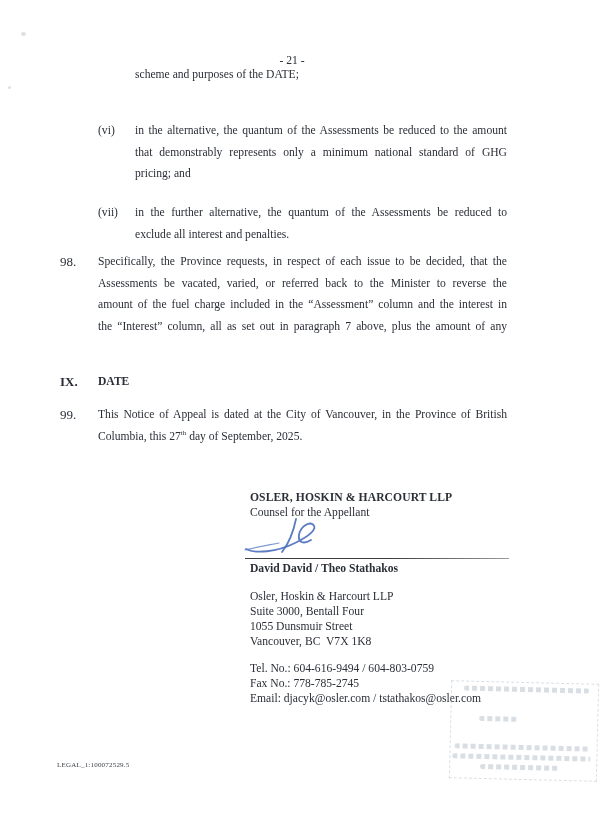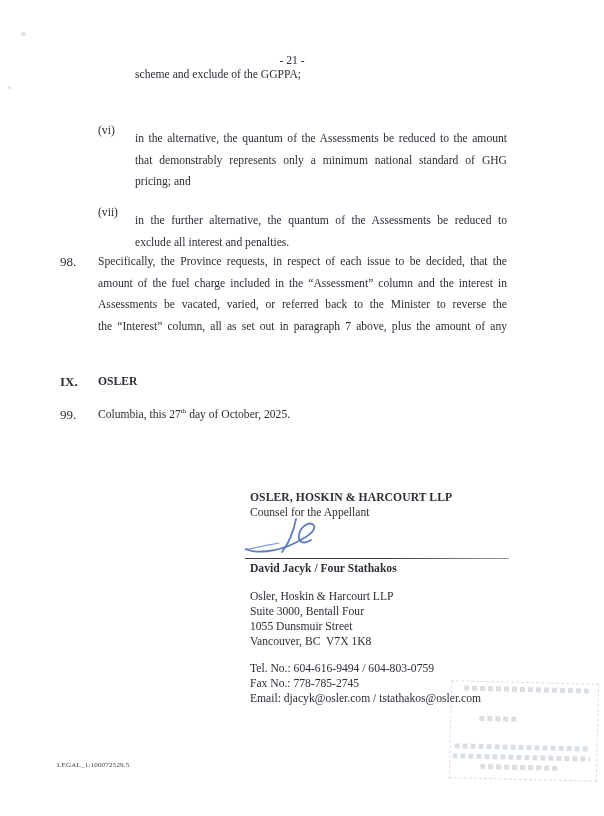--- a/index.html
+++ b/index.html
@@ -12,21 +12,21 @@
   .ln{font-size:11.6px;line-height:21.5px;white-space:normal;}
   .just{text-align:justify;text-align-last:justify;-moz-text-align-last:justify;}
   .left{text-align:left;}
   .pagenum{top:27px;left:0;width:584px;text-align:center;font-size:11.6px;margin-top:27px;}
   
   .hang{left:60px;width:447px;}
   .hang .num{position:absolute;left:0;top:0;font-size:13px;line-height:21.5px;}
   .hang .body{margin-left:38px;width:409px;}
   .sub{left:98px;width:409px;}
   .sub .lbl{position:absolute;left:0;top:0;font-size:11.6px;line-height:21.5px;}
-  .sub .body{margin-left:37px;width:372px;margin-top:8px;}
+  .sub .body{margin-left:37px;width:372px;}
   .contpara{left:135px;width:372px;}
   .heading{font-weight:bold;}
   sup.th{font-size:7px;vertical-align:super;line-height:0;}
   
   .sig-firm{left:250px;top:491px;font-size:11.6px;font-weight:bold;letter-spacing:.1px;}
   .sig-role{left:250px;top:506px;font-size:11.6px;}
   .sig-svg{left:243px;top:516px;}
   .sig-rule{left:245px;top:558px;width:264px;height:1px;
     background:linear-gradient(90deg,#3d3d3d 55%,#9a9a9a 100%);}
   .sig-name{left:250px;top:562px;font-size:11.6px;font-weight:bold;}
@@ -50,21 +50,21 @@
 <body>
 
 <div class="page" style="color: rgb(42, 46, 54);">
 
   <div class="abs speck" style="left:21px;top:32px;width:5px;height:4px;"></div>
   <div class="abs speck" style="left:8px;top:86px;width:3px;height:3px;"></div>
 
   <div class="abs pagenum">- 21 -</div>
 
   <div class="abs contpara" style="top:64px;">
-    <div class="ln left">scheme and exclude of the GGPPA;</div>
+    <div class="ln left">scheme and purposes of the DATE;</div>
   </div>
 
   <div class="abs sub" style="top:120px;">
     <span class="lbl">(vi)</span>
     <div class="body">
       <div class="ln just">in the alternative, the quantum of the Assessments be reduced to the amount</div>
       <div class="ln just">that demonstrably represents only a minimum national standard of GHG</div>
       <div class="ln left">pricing; and</div>
     </div>
   </div>
@@ -74,51 +74,52 @@
     <div class="body">
       <div class="ln just">in the further alternative, the quantum of the Assessments be reduced to</div>
       <div class="ln left">exclude all interest and penalties.</div>
     </div>
   </div>
 
   <div class="abs hang" style="top:251px;">
     <span class="num">98.</span>
     <div class="body">
       <div class="ln just">Specifically, the Province requests, in respect of each issue to be decided, that the</div>
+      <div class="ln just">Assessments be vacated, varied, or referred back to the Minister to reverse the</div>
       <div class="ln just">amount of the fuel charge included in the “Assessment” column and the interest in</div>
-      <div class="ln just">Assessments be vacated, varied, or referred back to the Minister to reverse the</div>
       <div class="ln just">the “Interest” column, all as set out in paragraph 7 above, plus the amount of any</div>
     </div>
   </div>
 
   <div class="abs hang heading" style="top:371px;">
     <span class="num heading">IX.</span>
     <div class="body">
-      <div class="ln left">OSLER</div>
+      <div class="ln left">DATE</div>
     </div>
   </div>
 
   <div class="abs hang" style="top:404px;">
     <span class="num">99.</span>
     <div class="body">
-      <div class="ln left"><span>Columbia, this 27</span><sup class="th">th</sup><span> day of October, 2025.</span></div>
+      <div class="ln just">This Notice of Appeal is dated at the City of Vancouver, in the Province of British</div>
+      <div class="ln left"><span>Columbia, this 27</span><sup class="th">th</sup><span> day of September, 2025.</span></div>
     </div>
   </div>
 
   <div class="abs sig-firm">OSLER, HOSKIN &amp; HARCOURT LLP</div>
   <div class="abs sig-role">Counsel for the Appellant</div>
 
   <svg class="abs sig-svg" width="100" height="42" viewBox="0 0 100 42">
     <path d="M3,33 C12,38 34,36 52,27 C66,20 75,13 70,8.5 C65,5 57,12 56,19 C55,26 60,29 68,24" fill="none" stroke="var(--ink)" stroke-width="1.8" stroke-linecap="round" opacity="0.9"></path>
     <path d="M53,3 C51,13 46,27 39,36" fill="none" stroke="var(--ink)" stroke-width="1.8" stroke-linecap="round" opacity="0.9"></path>
     <path d="M2,34 C14,31 26,29 36,27" fill="none" stroke="var(--ink)" stroke-width="1.2" stroke-linecap="round" opacity="0.7"></path>
   </svg>
 
   <div class="abs sig-rule"></div>
-  <div class="abs sig-name">David Jacyk / Four Stathakos</div>
+  <div class="abs sig-name">David David / Theo Stathakos</div>
 
   <div class="abs sig-addr">
     <div>Osler, Hoskin &amp; Harcourt LLP</div>
     <div>Suite 3000, Bentall Four</div>
     <div>1055 Dunsmuir Street</div>
     <div>Vancouver, BC&nbsp; V7X 1K8</div>
   </div>
 
   <div class="abs sig-contact">
     <div>Tel. No.: 604-616-9494 / 604-803-0759</div>

